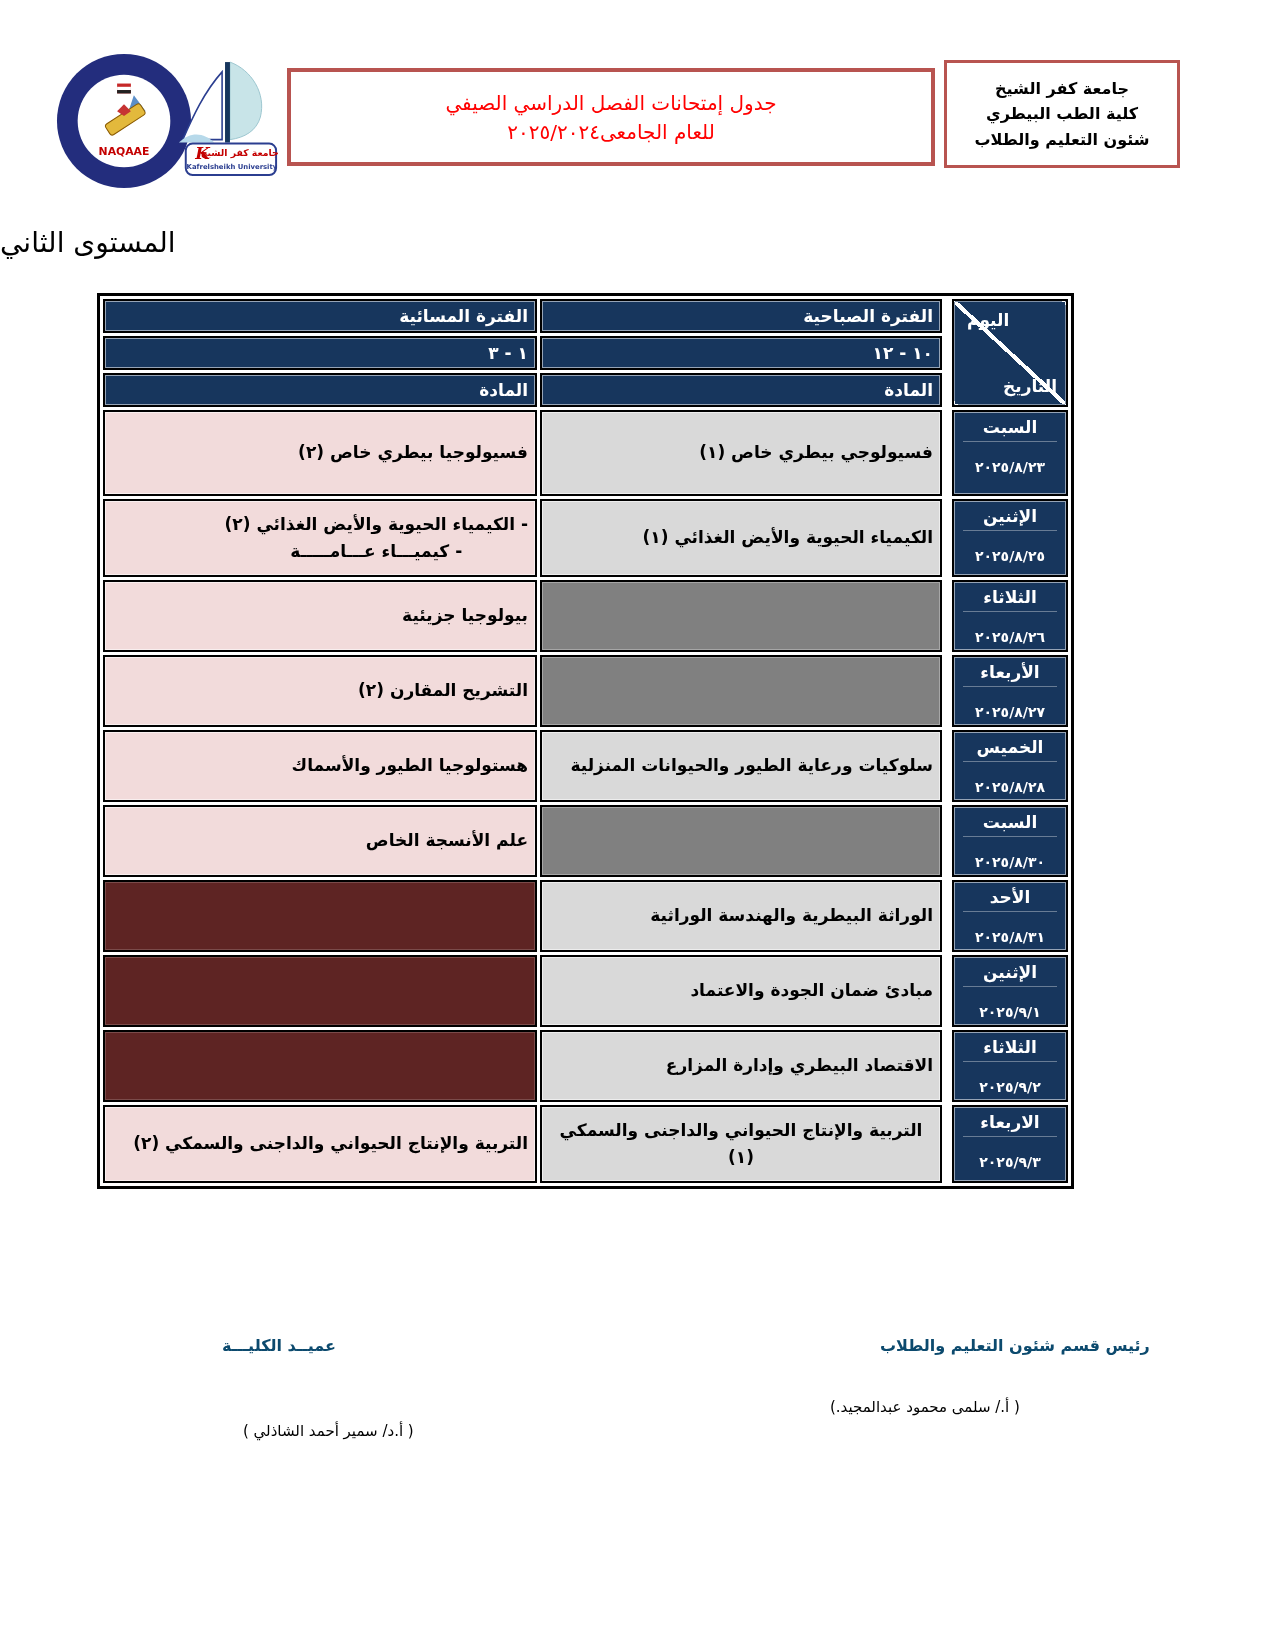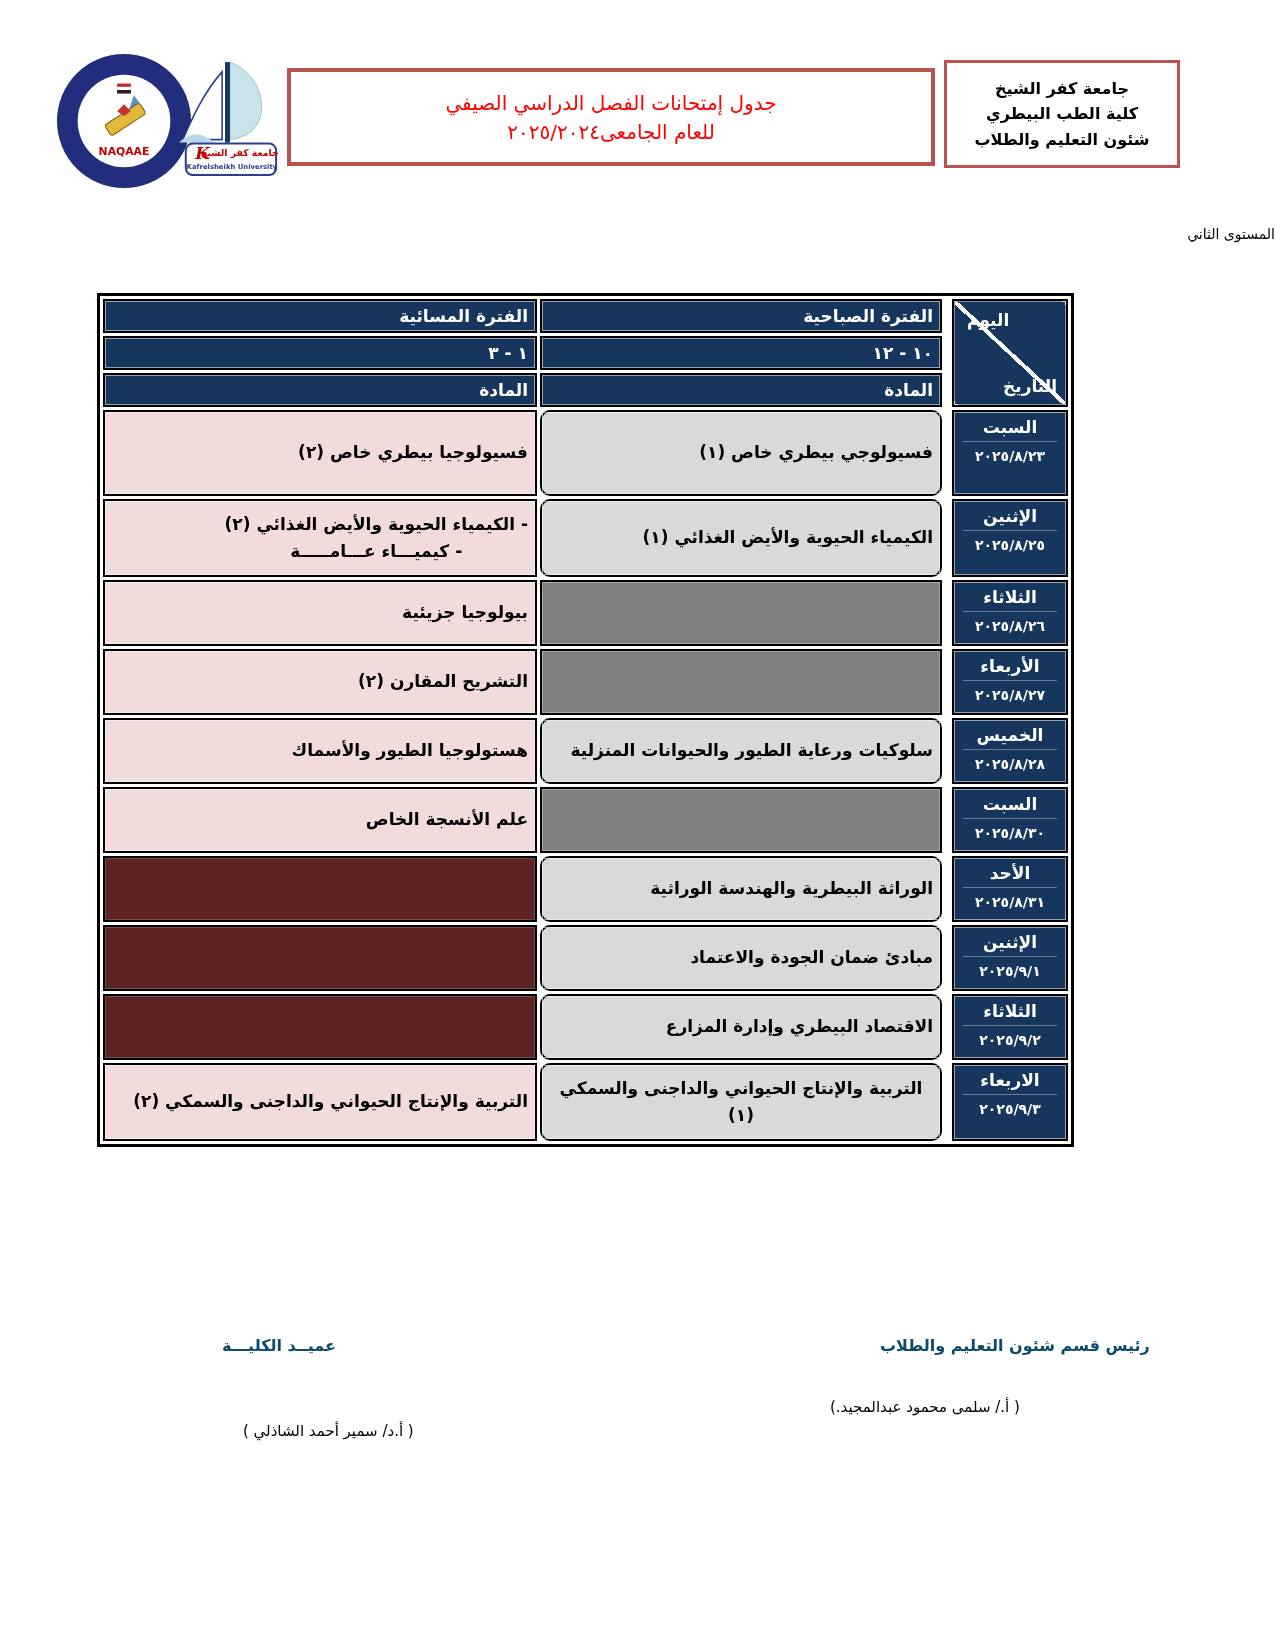--- a/index.html
+++ b/index.html
@@ -21,36 +21,36 @@
   .title-line{color:#FF0000;font-weight:normal;font-size:20px;line-height:1.1;}
 
   .org-box{
     position:absolute;left:944px;top:60px;width:230px;height:102px;
     border:3px solid #B85450;display:flex;flex-direction:column;
     justify-content:center;align-items:center;direction:rtl;
     color:#000;font-weight:bold;font-size:16px;line-height:1.6;text-align:center;
   }
 
   .level-title{
-    position:absolute;top:226px;left:0;width:100%;text-align:right;
-    font-size:14px;color:#000;font-weight:500;direction:rtl;
+    position:absolute;top:226px;left:0;width:100%;text-align:left;
+    font-size:28px;color:#000;font-weight:500;direction:rtl;
   }
 
   
   table.schedule{
     position:absolute;left:97px;top:293px;direction:rtl;
     border-collapse:separate;border-spacing:3px;border:3px solid #000;
     background:#fff;table-layout:fixed;
   }
   td{padding:0;vertical-align:middle;}
   td.cell{border:2px solid #000;}
   td.spacer{border:none;background:transparent;}
 
   .navy{background:#17365D;color:#fff;font-weight:bold;}
-  .gray{background:#D9D9D9;border-radius:10px;}
+  .gray{background:#D9D9D9;}
   .pink{background:#F2DBDB;}
   .m-empty{background:#808080;}
   .e-empty{background:#5E2423;}
 
   .inner{
     width:100%;height:100%;box-sizing:border-box;
     border:1px solid rgba(255,255,255,.55);
     display:flex;align-items:center;
     text-align:center;padding:2px 6px;
   }
@@ -58,21 +58,21 @@
   .e-empty .inner{border-color:rgba(255,255,255,.18);}
 
   tr.hdr td{height:30px;font-size:17px;}
   tr.datarow td{height:62px;}
   tr.datarow.tall td{height:82px;}
   tr.datarow.tall2 td{height:74px;}
 
   .subject{font-size:17px;font-weight:700;color:#000;white-space:pre-line;line-height:1.6;}
   .time-text{letter-spacing:2px;font-size:17px;}
 
-  .day-inner{flex-direction:column;gap:4px;padding:4px 4px;}
+  .day-inner{flex-direction:column;gap:15px;padding:4px 4px;}
   .day-name{font-size:17px;font-weight:bold;display:block;width:92%;
     border-bottom:1px solid rgba(255,255,255,.35);padding-bottom:4px;}
   .day-date{font-size:14px;font-weight:bold;letter-spacing:2px;padding-top:2px;}
 
   .corner-box{
     position:relative;width:100%;height:104px;box-sizing:border-box;
     border:1px solid rgba(255,255,255,.45);
     background-image:linear-gradient(to top right,
       rgba(0,0,0,0) calc(50% - 2px), #fff calc(50% - 2px),
       #fff calc(50% + 2px), rgba(0,0,0,0) calc(50% + 2px));

